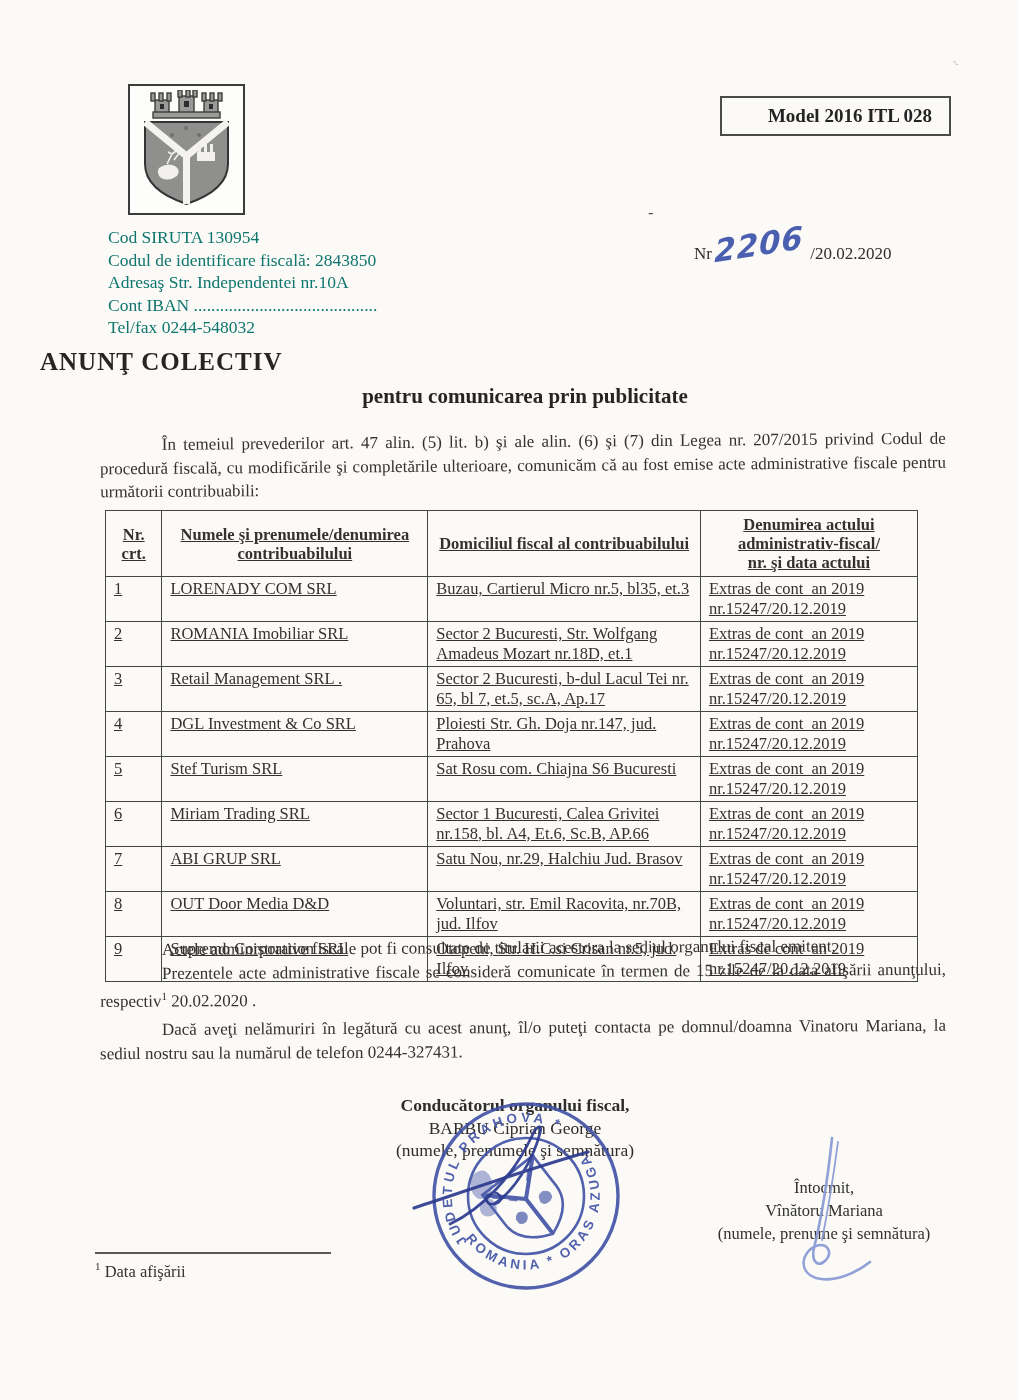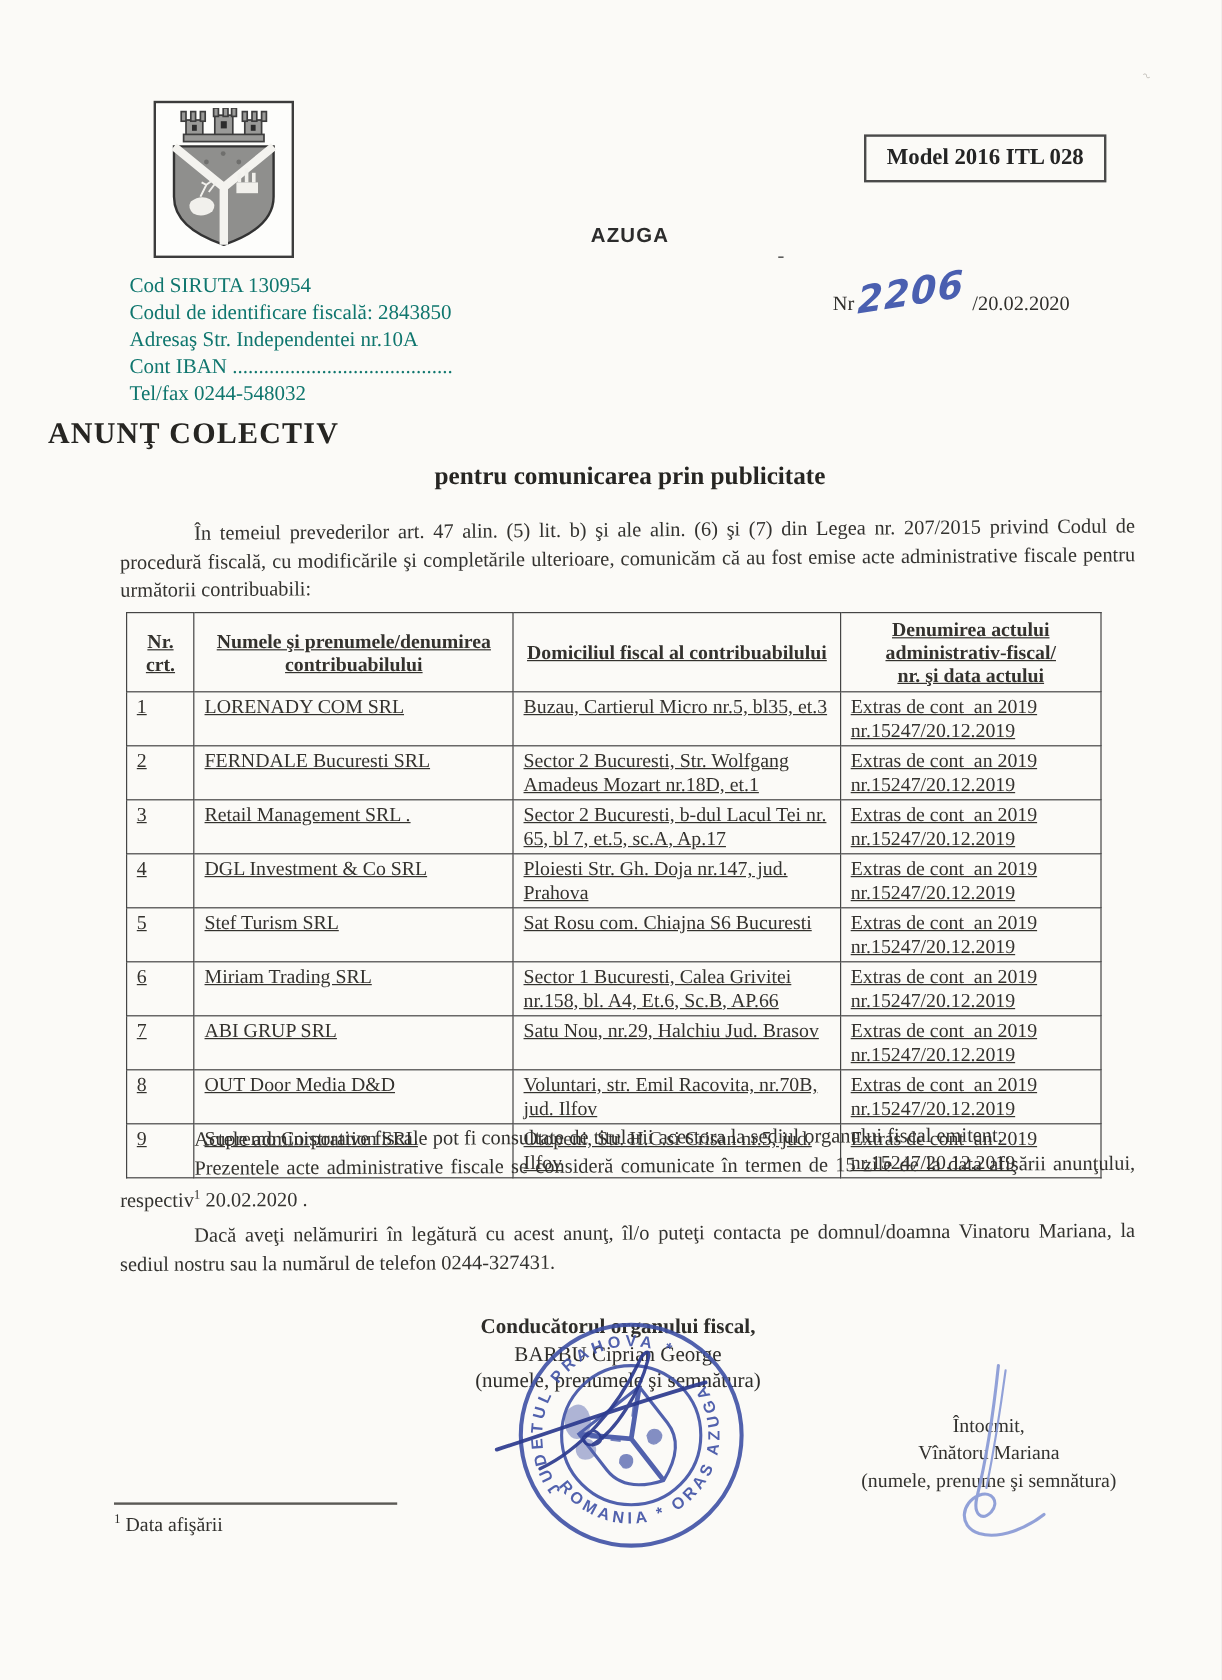--- a/index.html
+++ b/index.html
@@ -8,22 +8,22 @@
     background:#fbfaf7;
     font-family:"Liberation Serif",serif;color:#2f2e2b;overflow:hidden;
   }
   
   .coat-box{position:absolute;left:128px;top:84px;width:113px;height:127px;border:2px solid #3c3c3c;background:#fdfdfb;}
   .coat-box svg{position:absolute;left:7px;top:4px;}
   .country{position:absolute;left:320px;top:160px;width:410px;text-align:center;
     font-family:"Liberation Sans",sans-serif;font-weight:bold;font-size:22px;letter-spacing:1px;color:#2c2c2c;}
   .city{position:absolute;left:320px;top:187px;width:410px;text-align:center;
     font-family:"Liberation Sans",sans-serif;font-weight:bold;font-size:17px;letter-spacing:1px;color:#2c2c2c;}
-  .model-box{position:absolute;left:720px;top:112px;width:198px;height:36px;border:2px solid #4a4a4a;
-    display:flex;align-items:center;justify-content:center;font-weight:bold;font-size:19px;color:#242424;}
+  .model-box{position:absolute;left:720px;top:96px;width:198px;height:36px;border:2px solid #4a4a4a;
+    display:flex;align-items:center;justify-content:center;font-weight:bold;font-size:19px;color:#242424;padding-left:29px;}
   .nr-line{position:absolute;left:694px;top:230px;font-size:17px;white-space:nowrap;}
   .nr-handwritten{
     display:inline-block;font-family:"DejaVu Sans",sans-serif;font-style:italic;font-weight:bold;
     font-size:31px;color:#4a5fb0;transform:rotate(-9deg) skewX(-10deg);margin:0 6px 0 2px;
     position:relative;top:-4px;letter-spacing:1px;
   }
   .issuer{position:absolute;left:108px;top:226px;font-size:17.5px;line-height:22.5px;color:#0f766e;}
   .dash-mark{position:absolute;left:648px;top:203px;font-size:17px;color:#555;}
   .speck{position:absolute;color:#bdbab4;font-size:12px;}
   
@@ -109,21 +109,20 @@
         </g>
 
       <g fill="#6f6f6d">
           <circle cx="35" cy="45" r="2"></circle>
           <circle cx="62" cy="45" r="2"></circle>
           <circle cx="49" cy="38" r="2"></circle>
         </g>
     </svg>
   </div>
 
-  <div class="city">AZUGA</div>
 
   <div class="model-box">Model 2016 ITL 028</div>
   <div class="dash-mark">-</div>
   <div class="speck" style="left:952px;top:56px;transform:rotate(40deg);">~</div>
 
   <div class="nr-line">
     <span>Nr</span><span class="nr-handwritten">2206</span><span>/20.02.2020</span>
   </div>
 
   <div class="issuer">
@@ -165,21 +164,21 @@
           <td class="c-nr">1</td>
           <td class="c-name">LORENADY COM SRL</td>
           <td class="c-addr">Buzau, Cartierul Micro nr.5, bl35, et.3</td>
           <td class="c-act">
             <div>Extras de cont  an 2019</div>
             <div>nr.15247/20.12.2019</div>
           </td>
         </tr>
         <tr>
           <td class="c-nr">2</td>
-          <td class="c-name">FERNDALE Bucuresti SRL</td>
+          <td class="c-name">ROMANIA Imobiliar SRL</td>
           <td class="c-addr">Sector 2 Bucuresti, Str. Wolfgang Amadeus Mozart nr.18D, et.1</td>
           <td class="c-act">
             <div>Extras de cont  an 2019</div>
             <div>nr.15247/20.12.2019</div>
           </td>
         </tr>
         <tr>
           <td class="c-nr">3</td>
           <td class="c-name">Retail Management SRL .</td>
           <td class="c-addr">Sector 2 Bucuresti, b-dul Lacul Tei nr. 65, bl 7, et.5, sc.A, Ap.17</td>

